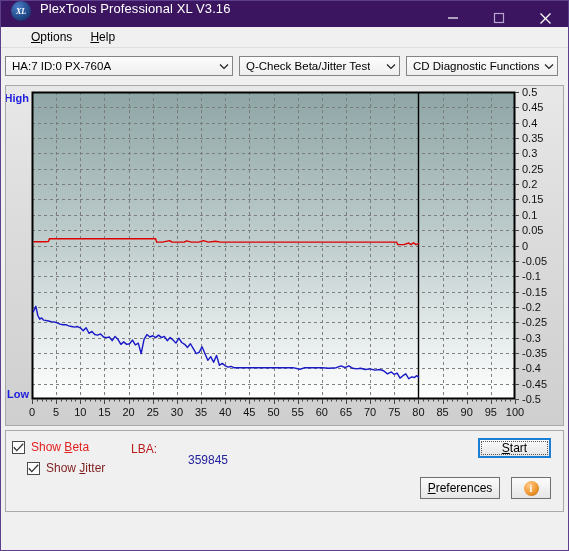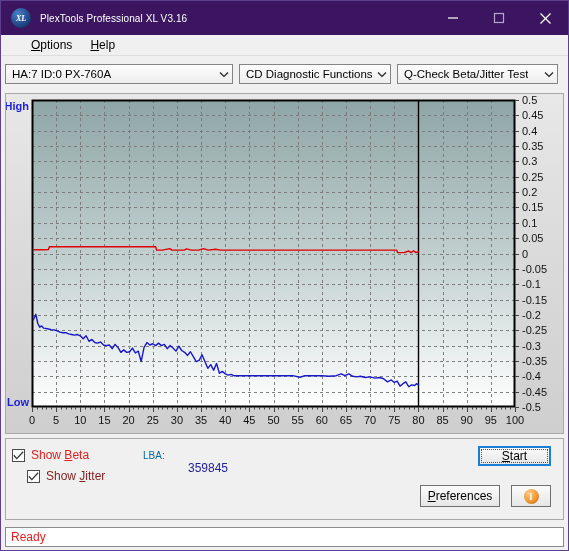--- a/index.html
+++ b/index.html
@@ -9,34 +9,34 @@
     background:#f0f0f0;
   }
   #app{
     position:relative;width:569px;height:551px;
     box-sizing:border-box;
     border:1px solid #5d3f8e;
     background:#f0f0f0;
   }
   
   .titlebar{
-    height:34px;background:#3b1560;
-    display:flex;align-items:center;
+    height:26px;background:#3b1560;
+    display:flex;
     position:relative;
   }
   .app-icon{
     width:20px;height:20px;margin-left:10px;border-radius:50%;
     background:radial-gradient(circle at 35% 30%, #4a7fc8 0%, #1a3e7a 70%, #0d2450 100%);
     display:flex;align-items:center;justify-content:center;
     font-size:8px;font-weight:bold;color:#fff;font-style:italic;
     font-family:"Liberation Serif", serif;
     flex:0 0 auto;
   }
   .title-text{
-    color:#ffffff;font-size:10px;margin-left:9px;
+    color:#ffffff;font-size:13px;margin-left:9px;
     letter-spacing:0.1px;white-space:nowrap;
   }
   .win-btns{position:absolute;right:0;top:0;height:34px;display:flex;}
   .win-btn{
     width:46px;height:34px;display:flex;align-items:center;justify-content:center;
     color:#ffffff;font-size:14px;
   }
   .win-btn svg{display:block;}
   
   .menubar{
@@ -96,21 +96,21 @@
     border:1px solid #4a4a4a;background:#fff;
     display:flex;align-items:center;justify-content:center;
     margin-right:6px;flex:0 0 auto;
   }
   .chkbox svg{display:block;}
   .chk-label{font-size:12px;white-space:nowrap;}
   .chk-label u{text-decoration:underline;}
   .lbl-red{color:#e32020;}
   .lbl-blue{color:#7f1d1d;}
   .lba-label{
-    position:absolute;left:137px;top:11px;font-size:10px;color:#0369a1;
+    position:absolute;left:125px;top:11px;font-size:12px;color:#b91c1c;
   }
   .lba-value{
     position:absolute;left:182px;top:11px;font-size:12px;color:#22229c;margin-top:11px;
   }
   .btn{
     box-sizing:border-box;
     border:1px solid #707070;
     background:linear-gradient(#fbfbfb,#e6e6e6);
     font-size:12px;color:#000;
     display:flex;align-items:center;justify-content:center;
@@ -182,30 +182,30 @@
 
   <div class="combobar">
     <div class="combo combo1">
       <span class="cb-text">HA:7 ID:0  PX-760A</span>
       <span class="cb-arrow">
         <svg width="10" height="7" viewBox="0 0 10 7">
             <polyline points="1,1.5 5,5.5 9,1.5" fill="none" stroke="#222" stroke-width="1.2"></polyline>
           </svg>
       </span>
     </div>
-    <div class="combo combo2">
-      <span class="cb-text">CD Diagnostic Functions</span>
+    <div class="combo combo3">
+      <span class="cb-text">Q-Check Beta/Jitter Test</span>
       <span class="cb-arrow">
         <svg width="10" height="7" viewBox="0 0 10 7">
             <polyline points="1,1.5 5,5.5 9,1.5" fill="none" stroke="#222" stroke-width="1.2"></polyline>
           </svg>
       </span>
     </div>
-    <div class="combo combo3">
-      <span class="cb-text">Q-Check Beta/Jitter Test</span>
+    <div class="combo combo2">
+      <span class="cb-text">CD Diagnostic Functions</span>
       <span class="cb-arrow">
         <svg width="10" height="7" viewBox="0 0 10 7">
             <polyline points="1,1.5 5,5.5 9,1.5" fill="none" stroke="#222" stroke-width="1.2"></polyline>
           </svg>
       </span>
     </div>
   </div>
 
   <div class="chart-panel">
     <div class="chart-bg"></div>
@@ -462,17 +462,14 @@
 
     <div class="btn btn-prefs">
       <span><u>P</u>references</span>
     </div>
 
     <div class="btn btn-info">
       <span class="info-glyph">i</span>
     </div>
   </div>
 
-  <div class="statusbar">
-    <span class="status-text">Ready</span>
-  </div>
 
 </div>
 
 </body></html>

